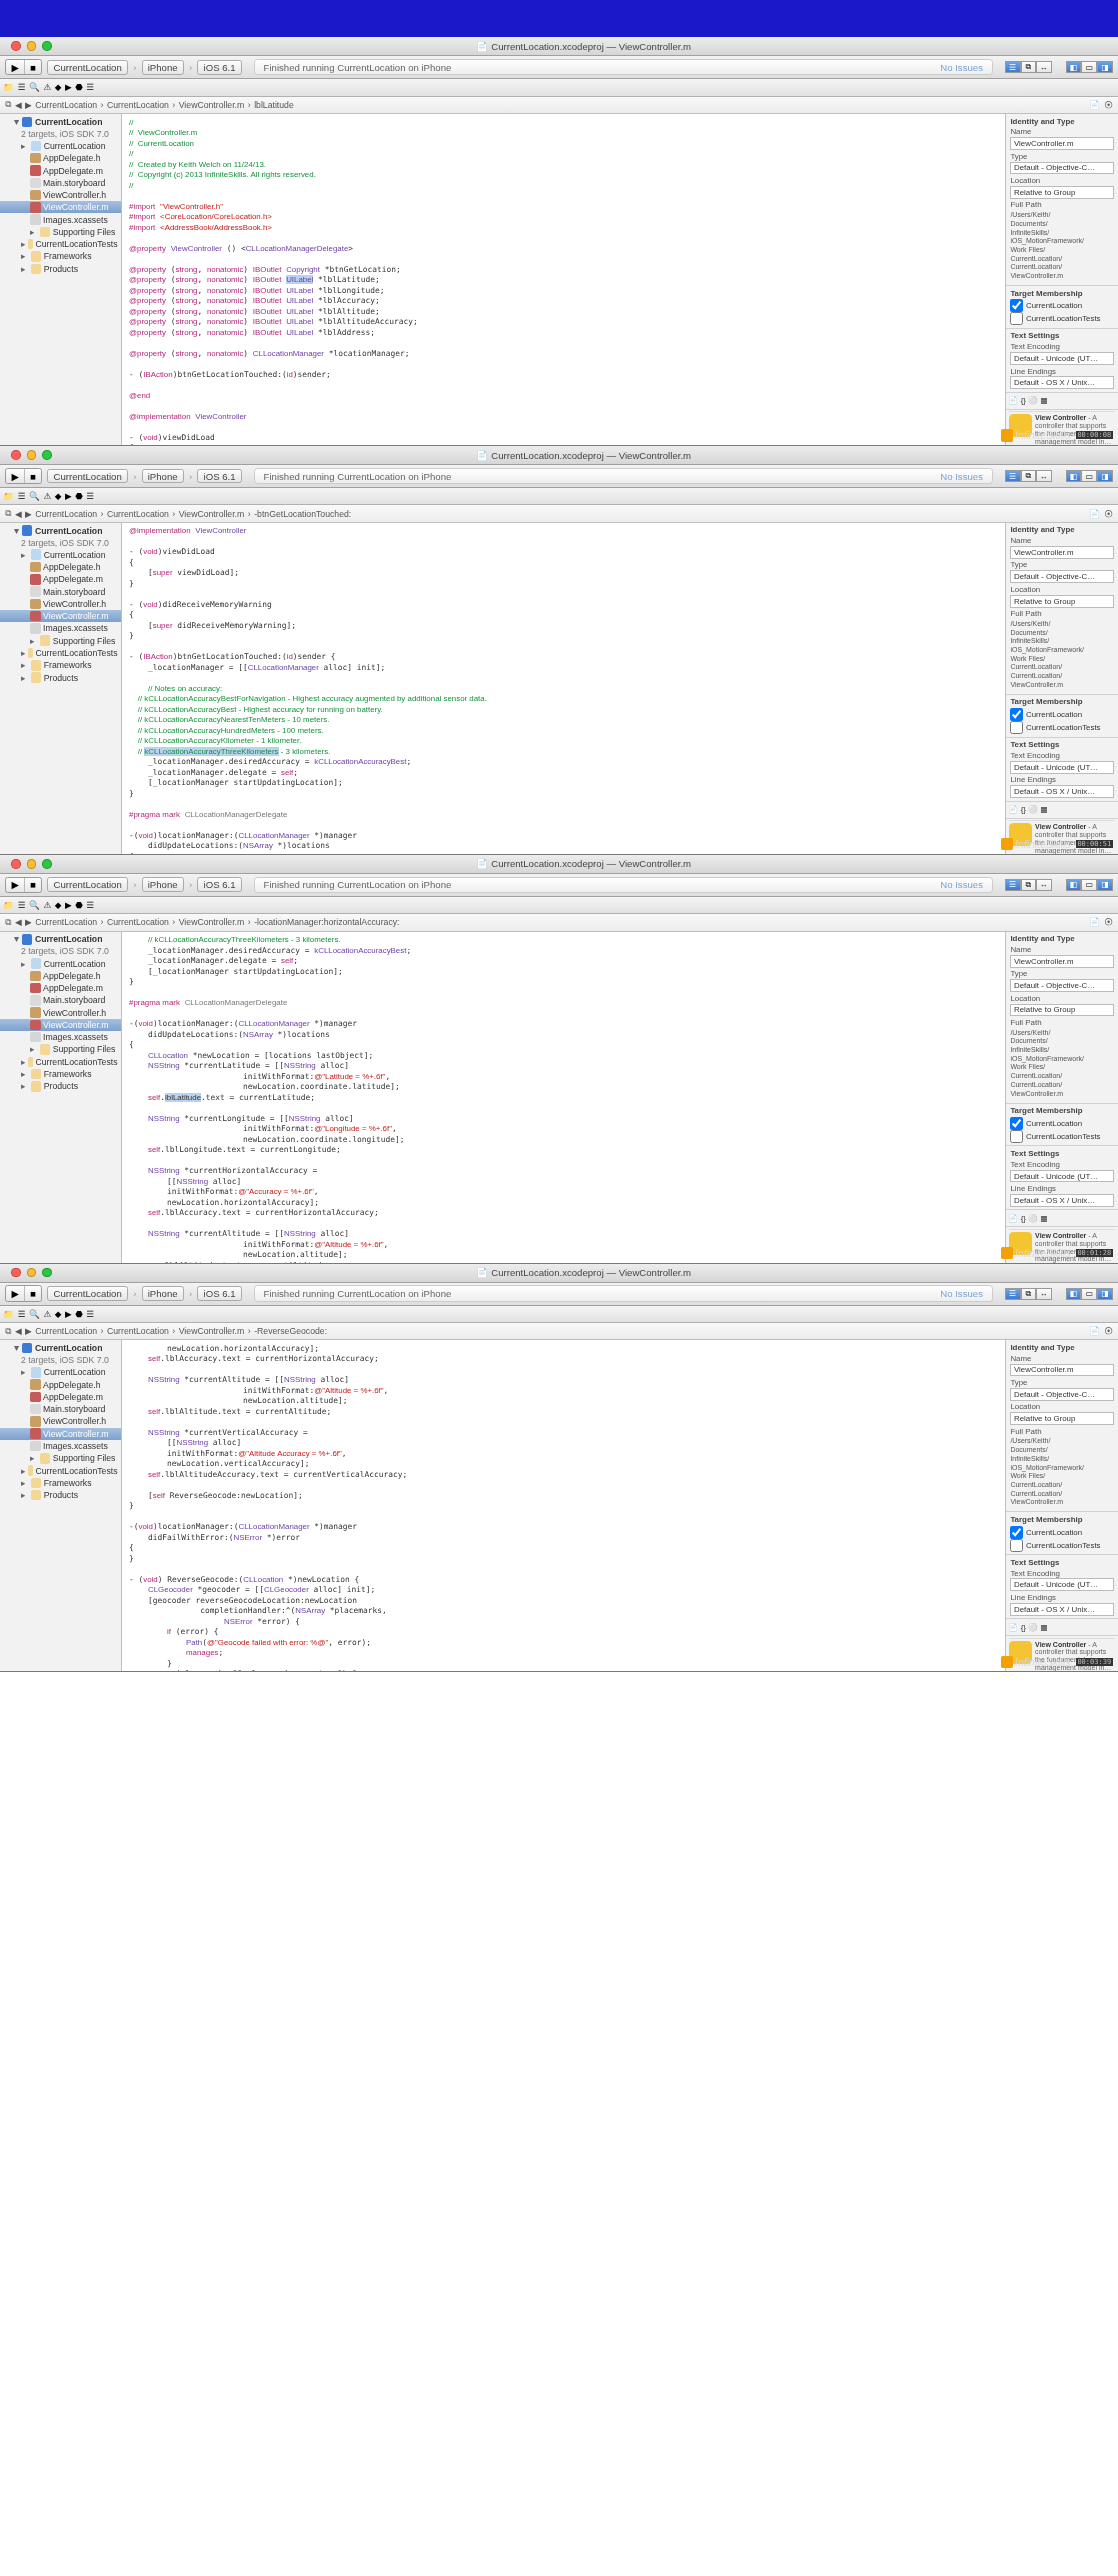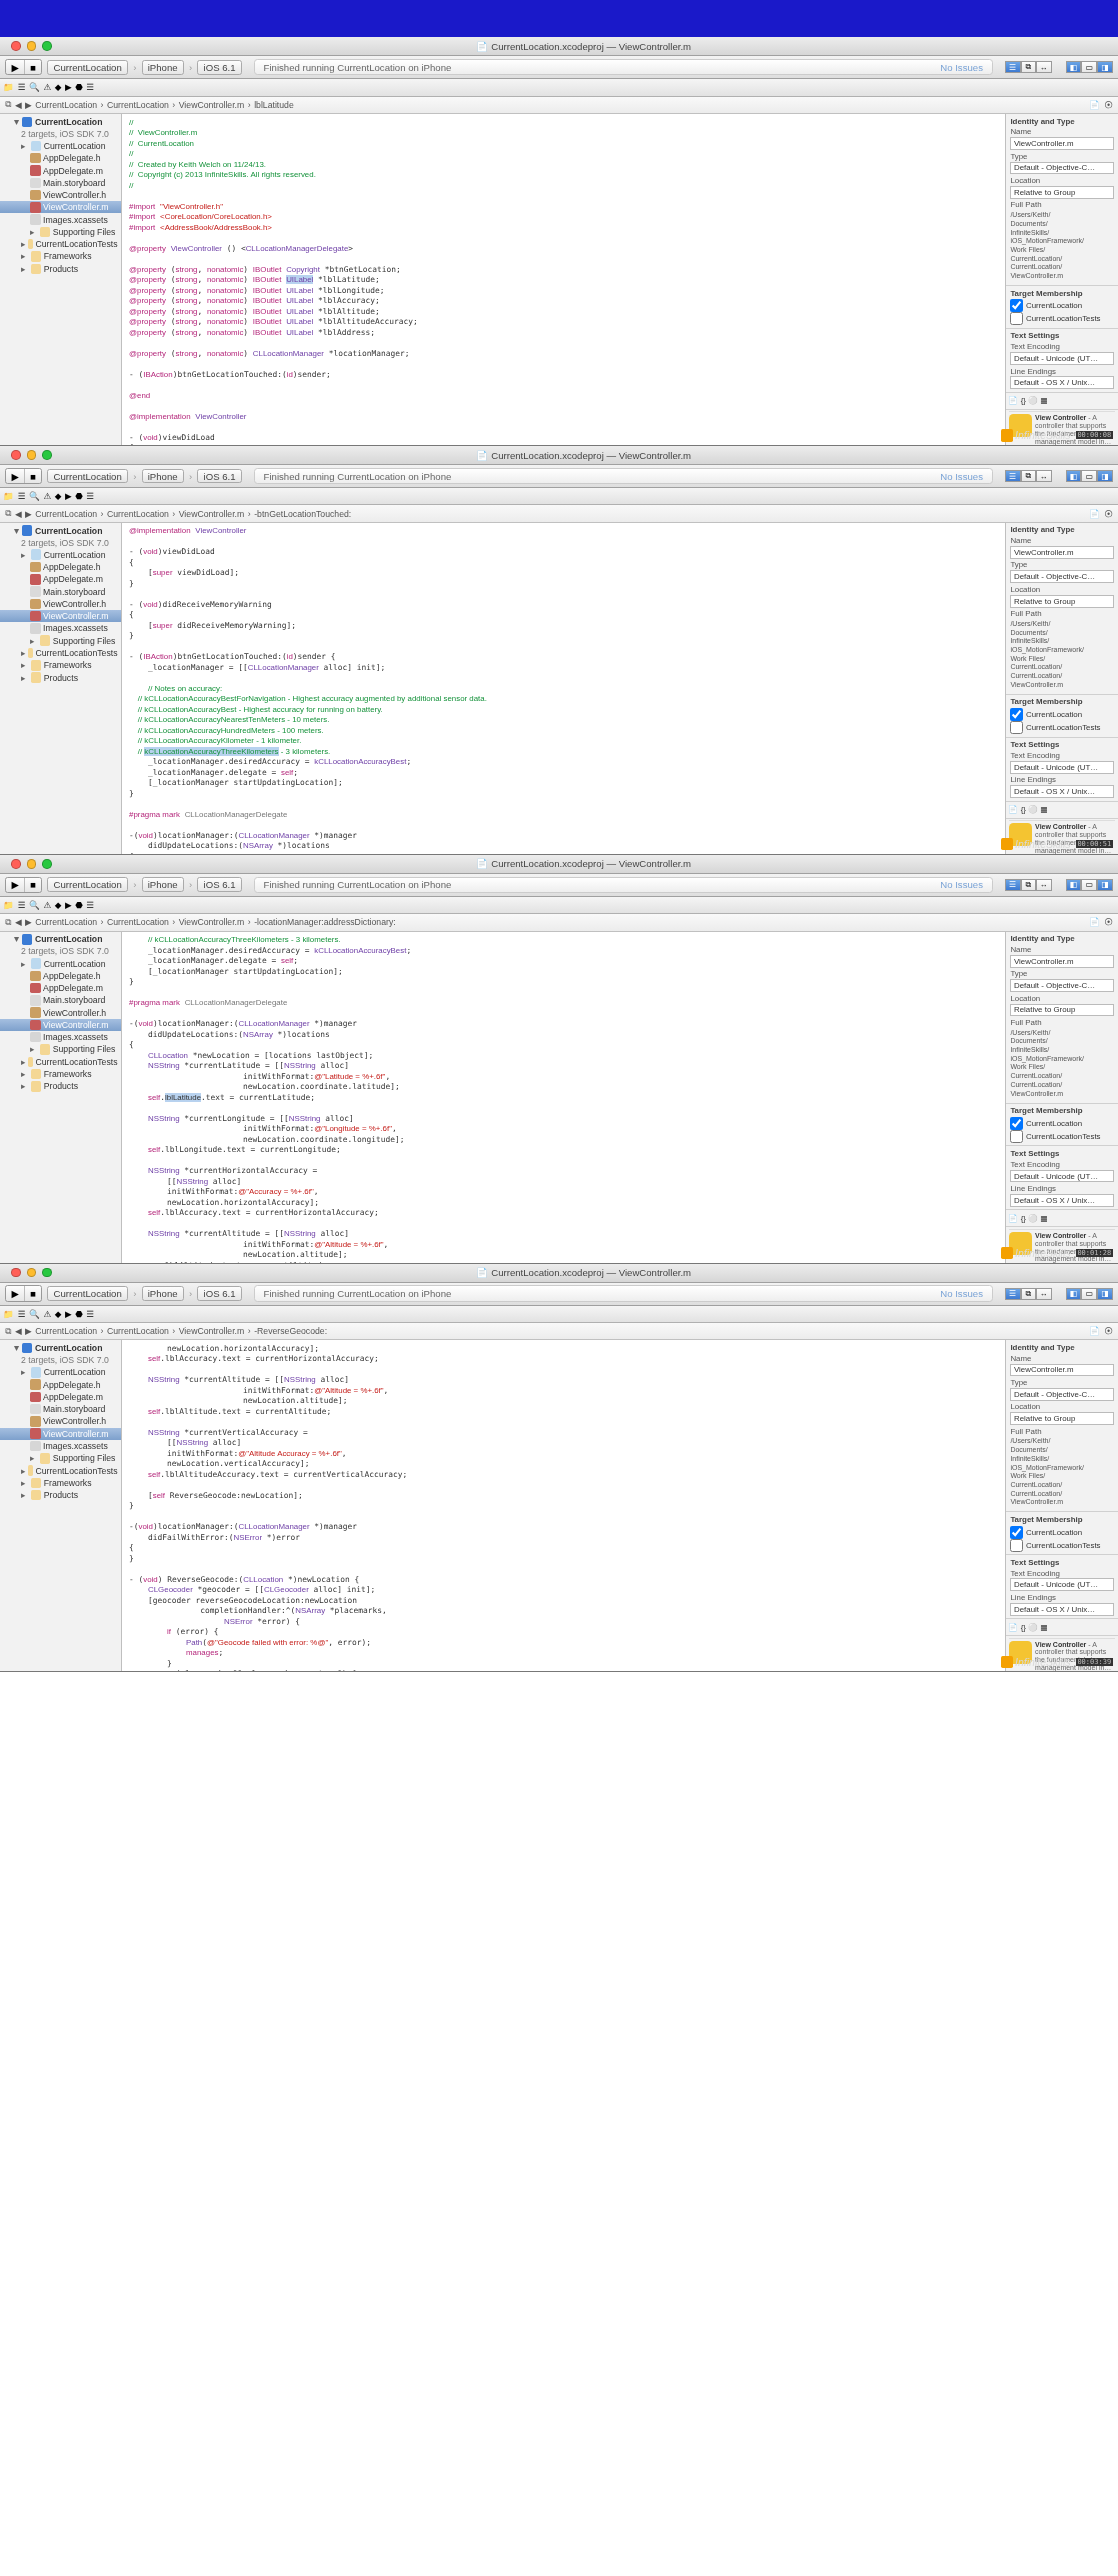--- a/index.html
+++ b/index.html
@@ -519,21 +519,21 @@
  <div class="jumpbar">
    <span class="arrow">⧉</span>
    <span class="arrow">◀</span>
    <span class="arrow">▶</span>
    <span>CurrentLocation</span>
    <span class="sep">›</span>
    <span>CurrentLocation</span>
    <span class="sep">›</span>
    <span>ViewController.m</span>
    <span class="sep">›</span>
-   <span class="jsym">-locationManager:addressDictionary:</span>
+   <span class="jsym">-locationManager:horizontalAccuracy:</span>
    <div style="flex:1"></div>
    <span>📄</span>
    <span>⦿</span>
  </div>
 
  <div class="pane">
   <div class="nav">
     <ul class="navlist">
             <li class="proj"><span class="tri">▼</span><span class="ico ico-proj"></span> CurrentLocation</li>
             <li style="padding-left: 21px; color: rgb(119, 119, 119);">2 targets, iOS SDK 7.0</li>

